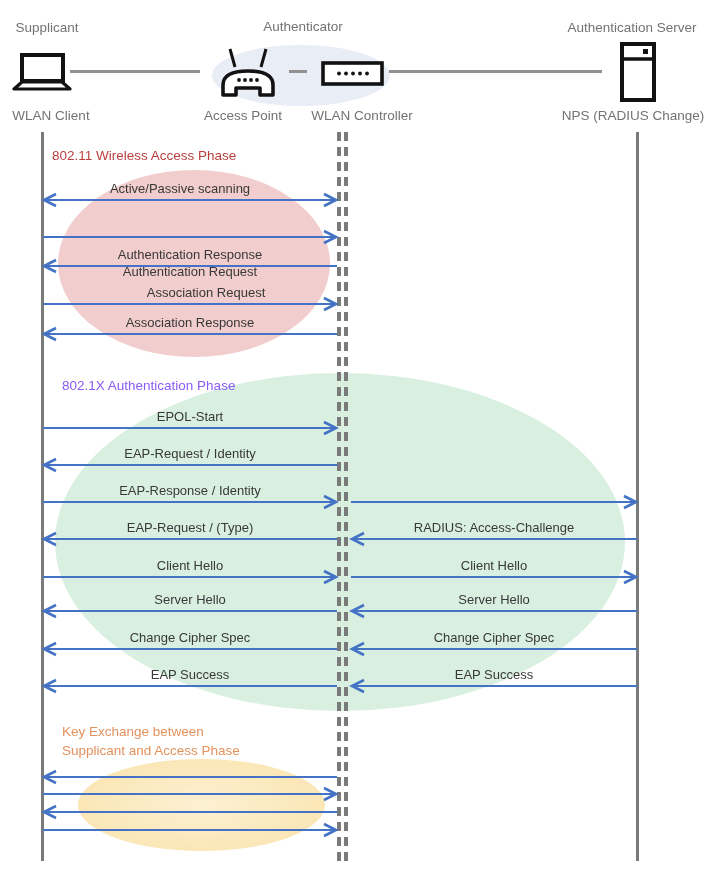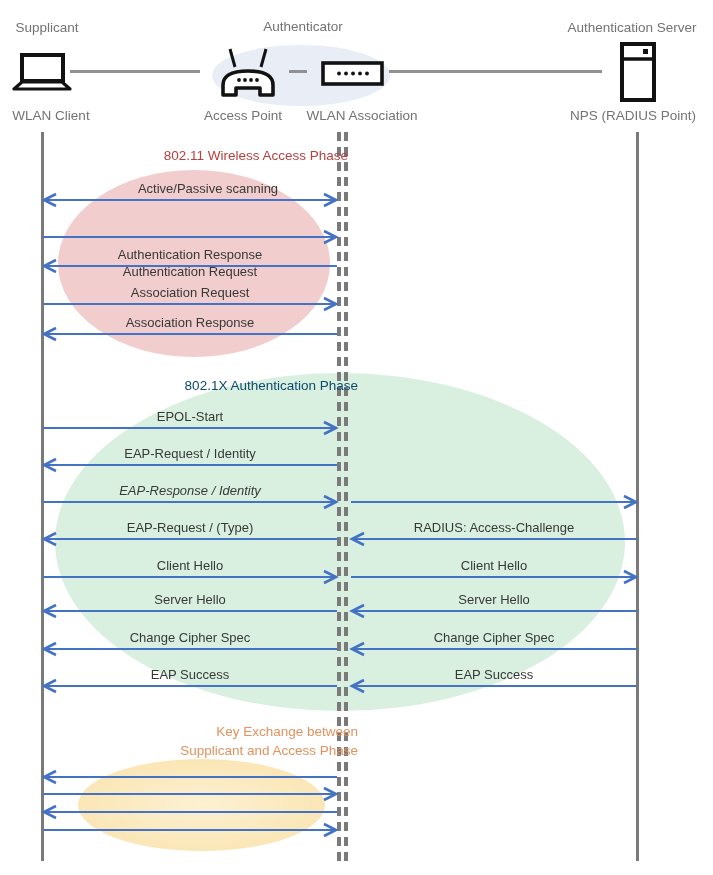--- a/index.html
+++ b/index.html
@@ -2,21 +2,21 @@
 <html><head>
 <meta charset="utf-8">
 <style>
   html,body{margin:0;padding:0;background:#fff;}
   #canvas{
     position:relative;width:713px;height:875px;background:#fff;overflow:hidden;
     font-family:"Liberation Sans",sans-serif;color:#383838;
   }
   .lbl{position:absolute;font-size:13.5px;color:#737373;text-align:center;white-space:nowrap;}
   .msg-label{position:absolute;font-size:13px;color:#383838;text-align:center;height:17px;white-space:nowrap;}
-  .phase-title{position:absolute;font-size:13.5px;text-align:right;line-height:19px;white-space:pre-line;}
+  .phase-title{position:absolute;font-size:13.5px;text-align:left;line-height:19px;white-space:pre-line;}
   .ellipse{position:absolute;border-radius:50%;}
   .lifeline{position:absolute;top:132px;height:729px;}
   .solid-line{width:3px;background:#7a7a7a;}
   .dashed-line{width:4px;background:repeating-linear-gradient(to bottom,#7a7a7a 0 9px,transparent 9px 15px);}
   .hline{position:absolute;top:70px;height:3px;background:#919191;}
   svg{display:block;}
 </style>
 </head>
 <body>
 
@@ -60,71 +60,71 @@
   </svg>
 
   <svg style="position:absolute;left:620px;top:42px;z-index:2;" width="36" height="60" viewBox="0 0 36 60">
     <rect x="2" y="2" width="32" height="56" fill="#fff" stroke="#121212" stroke-width="4"></rect>
     <line x1="2" y1="17" x2="34" y2="17" stroke="#121212" stroke-width="3.5"></line>
     <rect x="23" y="7" width="5" height="5" fill="#121212"></rect>
   </svg>
 
   <div class="lbl" style="left:1px;top:108px;width:100px;">WLAN Client</div>
   <div class="lbl" style="left:193px;top:108px;width:100px;">Access Point</div>
-  <div class="lbl" style="left:302px;top:108px;width:120px;">WLAN Association</div>
-  <div class="lbl" style="left:558px;top:108px;width:150px;">NPS (RADIUS Point)</div>
+  <div class="lbl" style="left:302px;top:108px;width:120px;">WLAN Controller</div>
+  <div class="lbl" style="left:558px;top:108px;width:150px;">NPS (RADIUS Change)</div>
 
   <div class="lifeline solid-line" style="left:41px;z-index:2;"></div>
   <div class="lifeline dashed-line" style="left:337px;z-index:2;"></div>
   <div class="lifeline dashed-line" style="left:344px;z-index:2;"></div>
   <div class="lifeline solid-line" style="left:636px;z-index:2;"></div>
 
   <div class="phase-title" style="left:52px;top:146px;width:296px;color:#b8403e;z-index:3;">802.11 Wireless Access Phase</div>
-  <div class="phase-title" style="left:62px;top:376px;width:296px;color:#0c4a6e;z-index:3;">802.1X Authentication Phase</div>
+  <div class="phase-title" style="left:62px;top:376px;width:296px;color:#8b5cf6;z-index:3;">802.1X Authentication Phase</div>
   <div class="phase-title" style="left:62px;top:722px;width:296px;color:#e2925e;z-index:3;">Key Exchange between
 Supplicant and Access Phase</div>
 
   <div id="seq" style="position:absolute;left:0;top:0;width:713px;height:875px;z-index:3;pointer-events:none;">
-      <div class="msg-label" style="left: 54px; width: 296px; top: 181px; padding-left: 6px;">Active/Passive scanning</div>
+      <div class="msg-label" style="left: 26px; width: 296px; top: 181px; padding-left: 6px;">Active/Passive scanning</div>
       <svg width="296" height="16" style="position: absolute; left: 42px; top: 192px; overflow: visible;">
         <line x1="1" y1="8" x2="295" y2="8" stroke="#4472c4" stroke-width="2.2"></line>
         <polyline points="282,2 294,8 282,14" fill="none" stroke="#4472c4" stroke-width="2.6"></polyline>
         <polyline points="14,2 2,8 14,14" fill="none" stroke="#4472c4" stroke-width="2.6"></polyline>
       </svg>
       <div class="msg-label" style="left: 42px; width: 296px; top: 218px; margin-top: 46px;">Authentication Request</div>
       <svg width="296" height="16" style="position: absolute; left: 42px; top: 229px; overflow: visible;">
         <line x1="1" y1="8" x2="295" y2="8" stroke="#4472c4" stroke-width="2.2"></line>
         <polyline points="282,2 294,8 282,14" fill="none" stroke="#4472c4" stroke-width="2.6"></polyline>
       </svg>
       <div class="msg-label" style="left: 42px; width: 296px; top: 247px;">Authentication Response</div>
       <svg width="296" height="16" style="position: absolute; left: 42px; top: 258px; overflow: visible;">
         <line x1="1" y1="8" x2="295" y2="8" stroke="#4472c4" stroke-width="2.2"></line>
         <polyline points="14,2 2,8 14,14" fill="none" stroke="#4472c4" stroke-width="2.6"></polyline>
       </svg>
-      <div class="msg-label" style="left: 42px; width: 296px; top: 285px;">Association Request</div>
+      <div class="msg-label" style="left: 42px; width: 296px; top: 285px; padding-left: 16px;">Association Request</div>
       <svg width="296" height="16" style="position: absolute; left: 42px; top: 296px; overflow: visible;">
         <line x1="1" y1="8" x2="295" y2="8" stroke="#4472c4" stroke-width="2.2"></line>
         <polyline points="282,2 294,8 282,14" fill="none" stroke="#4472c4" stroke-width="2.6"></polyline>
       </svg>
       <div class="msg-label" style="left: 42px; width: 296px; top: 315px;">Association Response</div>
       <svg width="296" height="16" style="position: absolute; left: 42px; top: 326px; overflow: visible;">
         <line x1="1" y1="8" x2="295" y2="8" stroke="#4472c4" stroke-width="2.2"></line>
         <polyline points="14,2 2,8 14,14" fill="none" stroke="#4472c4" stroke-width="2.6"></polyline>
       </svg>
       <div class="msg-label" style="left: 42px; width: 296px; top: 409px;">EPOL-Start</div>
       <svg width="296" height="16" style="position: absolute; left: 42px; top: 420px; overflow: visible;">
         <line x1="1" y1="8" x2="295" y2="8" stroke="#4472c4" stroke-width="2.2"></line>
         <polyline points="282,2 294,8 282,14" fill="none" stroke="#4472c4" stroke-width="2.6"></polyline>
       </svg>
       <div class="msg-label" style="left: 42px; width: 296px; top: 446px;">EAP-Request / Identity</div>
       <svg width="296" height="16" style="position: absolute; left: 42px; top: 457px; overflow: visible;">
         <line x1="1" y1="8" x2="295" y2="8" stroke="#4472c4" stroke-width="2.2"></line>
         <polyline points="14,2 2,8 14,14" fill="none" stroke="#4472c4" stroke-width="2.6"></polyline>
       </svg>
-      <div class="msg-label" style="left: 42px; width: 296px; top: 483px; font-style: italic;">EAP-Response / Identity</div>
+      <div class="msg-label" style="left: 42px; width: 296px; top: 483px;">EAP-Response / Identity</div>
       <svg width="296" height="16" style="position: absolute; left: 42px; top: 494px; overflow: visible;">
         <line x1="1" y1="8" x2="295" y2="8" stroke="#4472c4" stroke-width="2.2"></line>
         <polyline points="282,2 294,8 282,14" fill="none" stroke="#4472c4" stroke-width="2.6"></polyline>
       </svg>
       <div class="msg-label" style="left: 42px; width: 296px; top: 520px;">EAP-Request / (Type)</div>
       <svg width="296" height="16" style="position: absolute; left: 42px; top: 531px; overflow: visible;">
         <line x1="1" y1="8" x2="295" y2="8" stroke="#4472c4" stroke-width="2.2"></line>
         <polyline points="14,2 2,8 14,14" fill="none" stroke="#4472c4" stroke-width="2.6"></polyline>
       </svg>
       <div class="msg-label" style="left: 42px; width: 296px; top: 558px;">Client Hello</div>

